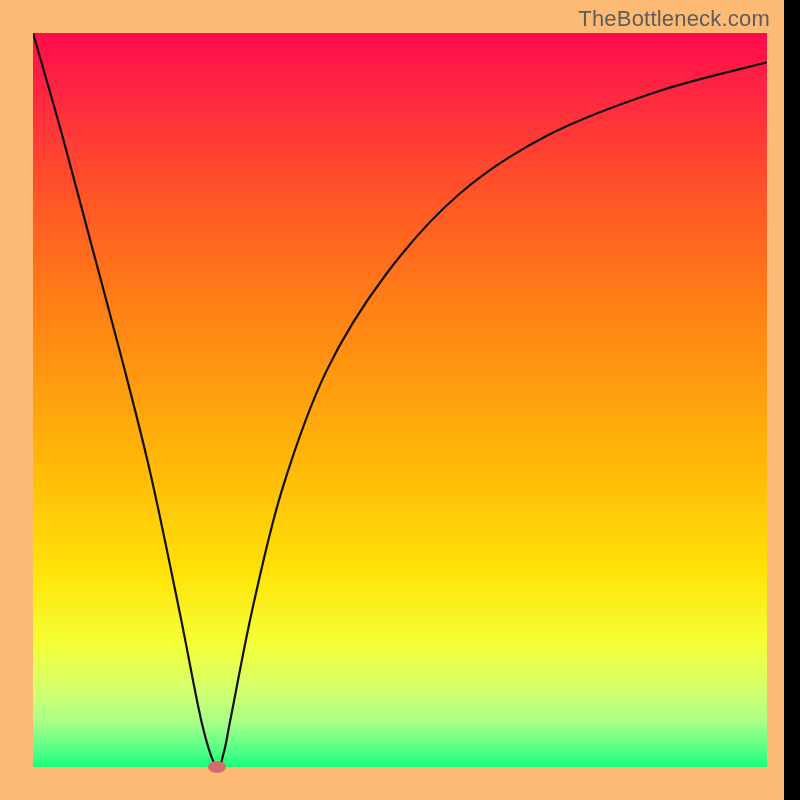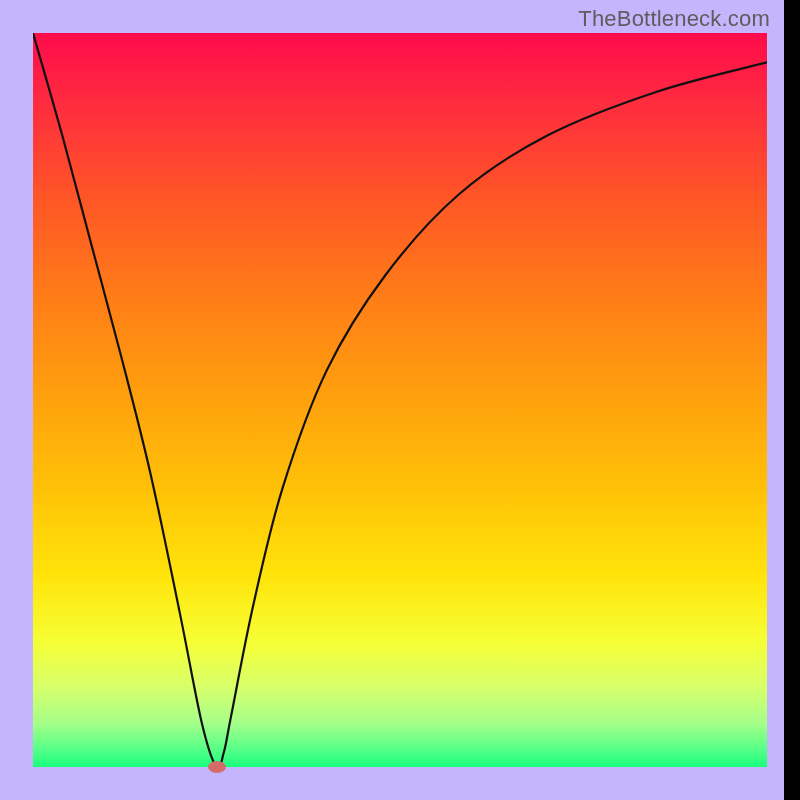--- a/index.html
+++ b/index.html
@@ -8,21 +8,21 @@
     width: 800px;
     height: 800px;
     overflow: hidden;
     font-family: Arial, Helvetica, sans-serif;
     background: #000;
   }
   .frame {
     position: relative;
     width: 784px;
     height: 800px;
-    background: #c4b5fd;
+    background: #fdba74;
   }
   .plot-area {
     position: absolute;
     left: 33px;
     top: 33px;
     width: 734px;
     height: 734px;
     background: linear-gradient(
       to bottom,
       #ff0b4b 0%,

